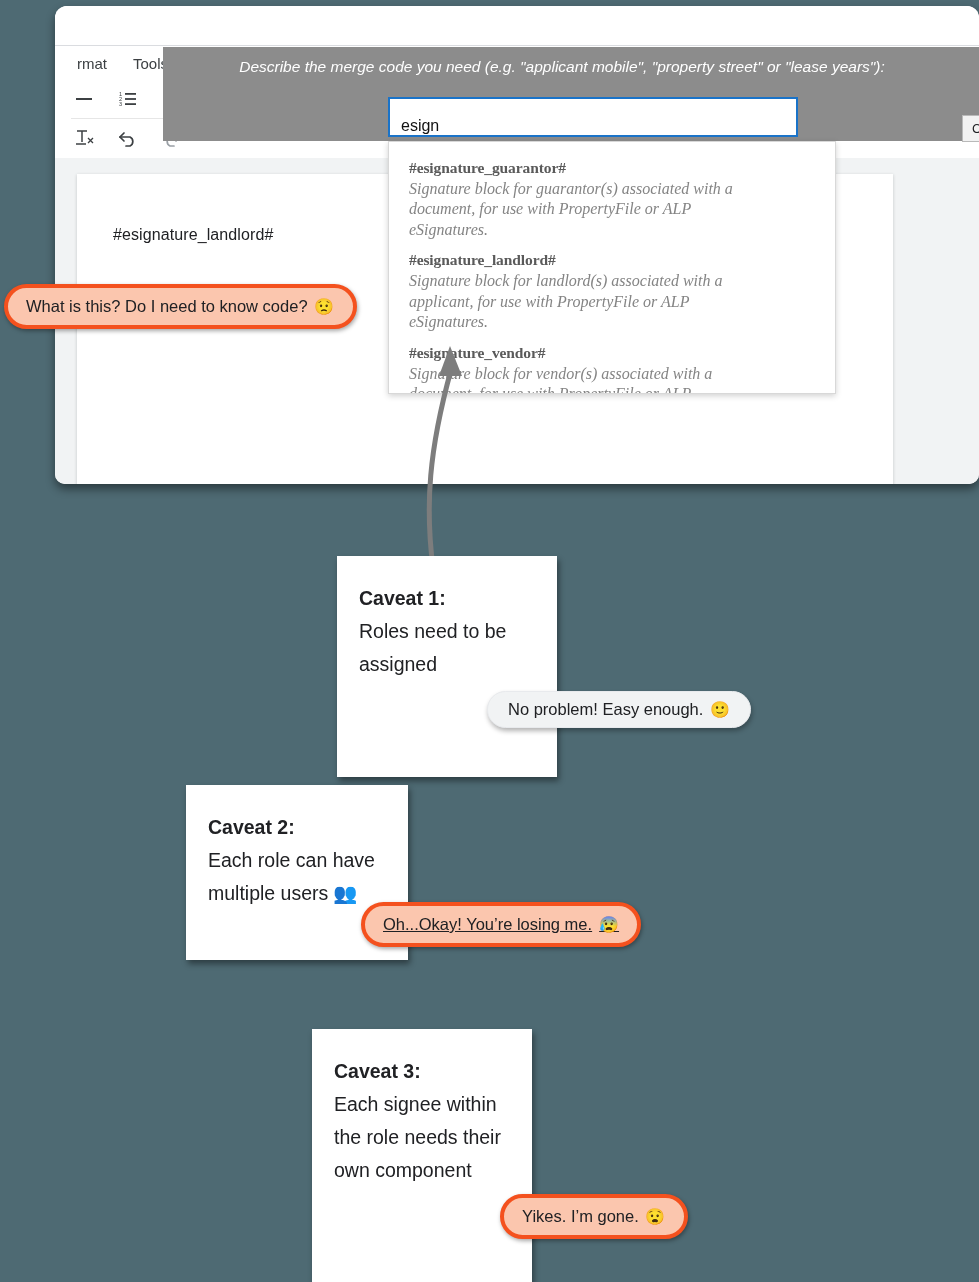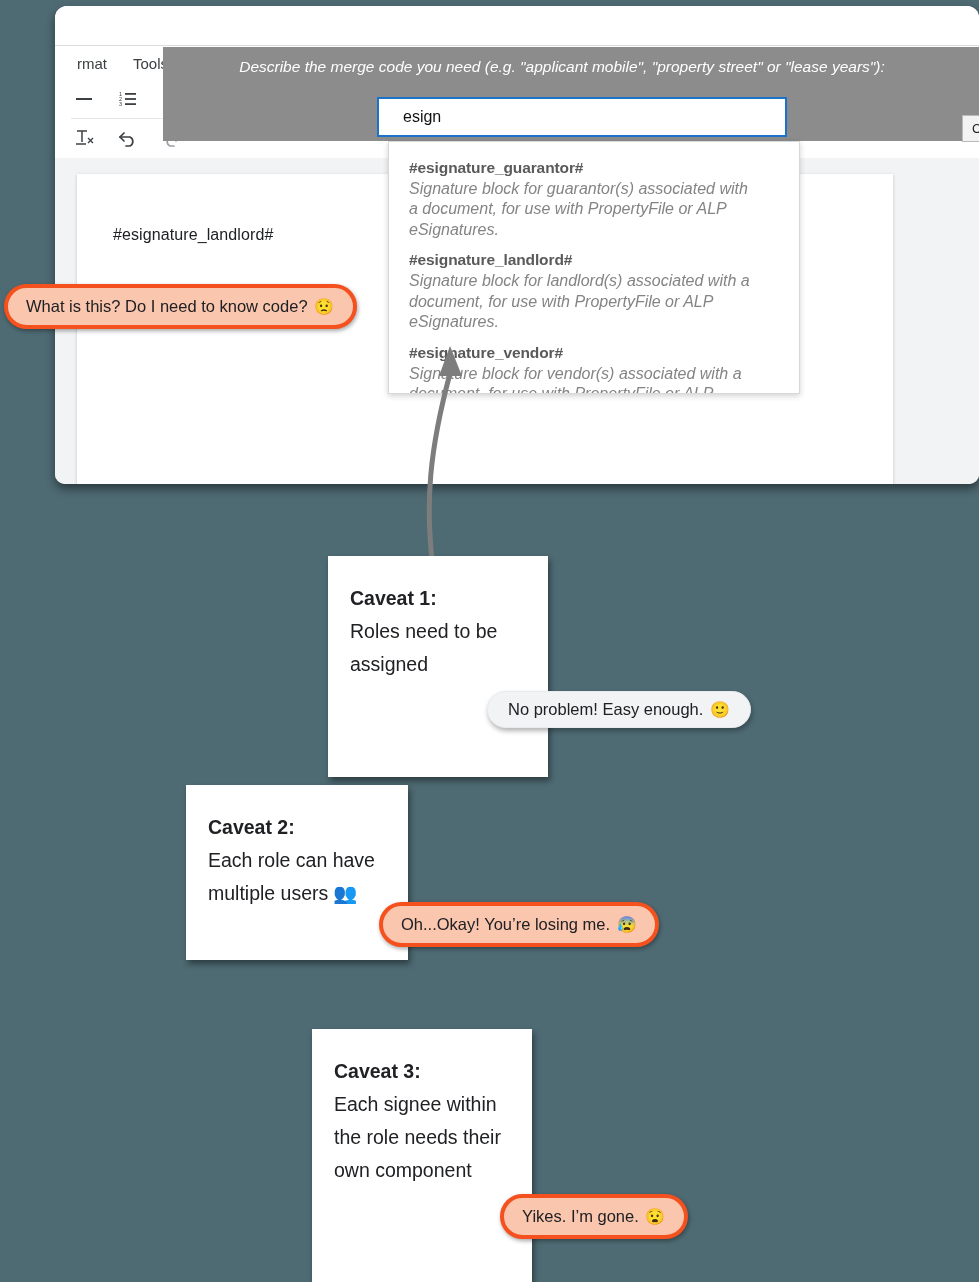--- a/index.html
+++ b/index.html
@@ -95,27 +95,27 @@
     position: absolute;
     top: 11px; left: 0; right: 0;
     text-align: center;
     font-style: italic;
     font-size: 15.5px;
     color: #ffffff;
     padding-right: 18px;
   }
   .merge-input {
     position: absolute;
-    left: 214px; top: 50px;
+    left: 225px; top: 50px;
     width: 410px; height: 40px;
     background: #ffffff;
     border: 2px solid #1a73c8;
     display: flex;
-    align-items: center;
-    padding: 0 24px;
+    align-items: flex-end;
+    padding: 0 11px;
     font-size: 16px;
     color: #111111;
   }
   .merge-cancel {
     position: absolute;
     right: -35px; top: 68px;
     width: 52px; height: 27px;
     background: #f2f2f2;
     border: 1px solid #b9b9b9;
     display: flex; align-items: center;
@@ -123,26 +123,27 @@
     font-size: 13px;
     color: #202124;
     overflow: hidden;
     white-space: nowrap;
   }
 
   
   .suggest-panel {
     position: absolute;
     left: 388px; top: 141px;
-    width: 412px; height: 253px;
+    width: 448px; height: 253px;
     background: #ffffff;
     border: 1px solid #d8d8d8;
     box-shadow: 0 2px 6px rgba(0,0,0,.18);
     padding: 17px 0 0 0;
     overflow: hidden;
+    font-family: Liberation Serif, serif;
   }
   .suggest-item { padding: 0 20px 11px 20px; }
   .suggest-code {
     font-size: 15.5px;
     font-weight: bold;
     color: #5a5a5a;
     letter-spacing: -.1px;
     margin-bottom: 2px;
   }
   .suggest-desc {
@@ -168,21 +169,21 @@
     background: #ffffff;
     box-shadow: 2px 4px 6px rgba(0,0,0,.42);
     padding: 26px 22px 20px 22px;
     font-size: 19.5px;
     color: #202124;
     line-height: 1.7;
   }
   .card .card-title { font-weight: bold; display: block; }
   .card .card-body  { display: block; }
 
-  #card-1 { left: 328px; top: 556px; width: 220px; height: 221px; }
+  #card-1 { left: 337px; top: 556px; width: 220px; height: 221px; }
   #card-2 { left: 186px; top: 785px; width: 222px; height: 175px; }
   #card-3 { left: 312px; top: 1029px; width: 220px; height: 253px; }
 
   .emoji-users { color: #3f8ee0; }
 
   
   .bubble {
     position: absolute;
     display: flex;
     align-items: center;
@@ -201,21 +202,21 @@
   .bubble-grey {
     background: #f1f3f4;
     border: 1px solid #e8eaed;
     border-radius: 26px;
     padding: 8px 20px;
     box-shadow: 1px 3px 5px rgba(0,0,0,.30);
   }
 
   #bubble-code    { left: 4px;   top: 272px; }
   #bubble-easy    { left: 487px; top: 691px; }
-  #bubble-losing  { left: 379px; top: 890px; }
+  #bubble-losing  { left: 361px; top: 890px; text-decoration: underline; }
   #bubble-yikes   { left: 500px; top: 1182px; }
 
   .emoji { margin-left: 7px; font-size: 16px; }
 </style>
 </head>
 <body>
 
 <div class="stage">
 
   <div class="app-window">
@@ -301,21 +302,21 @@
     <div class="merge-cancel">Cancel</div>
   </div>
 
   <div class="suggest-panel">
     <div class="suggest-item">
       <div class="suggest-code">#esignature_guarantor#</div>
       <div class="suggest-desc">Signature block for guarantor(s) associated with a document, for use with PropertyFile or ALP eSignatures.</div>
     </div>
     <div class="suggest-item">
       <div class="suggest-code">#esignature_landlord#</div>
-      <div class="suggest-desc">Signature block for landlord(s) associated with a document, for use with PropertyFile or ALP eSignatures.</div>
+      <div class="suggest-desc">Signature block for landlord(s) associated with a applicant, for use with PropertyFile or ALP eSignatures.</div>
     </div>
     <div class="suggest-item">
       <div class="suggest-code">#esignature_vendor#</div>
       <div class="suggest-desc">Signature block for vendor(s) associated with a document, for use with PropertyFile or ALP esignatures.</div>
     </div>
   </div>
 
   <svg class="arrow-svg" viewBox="0 0 110 240">
     <path d="M38 238 C 30 175, 34 120, 56 40" fill="none" stroke="#7d7d7d" stroke-width="5" stroke-linecap="round"></path>
     <path d="M55 16 L44 46 L67 46 Z" fill="#7d7d7d"></path>

